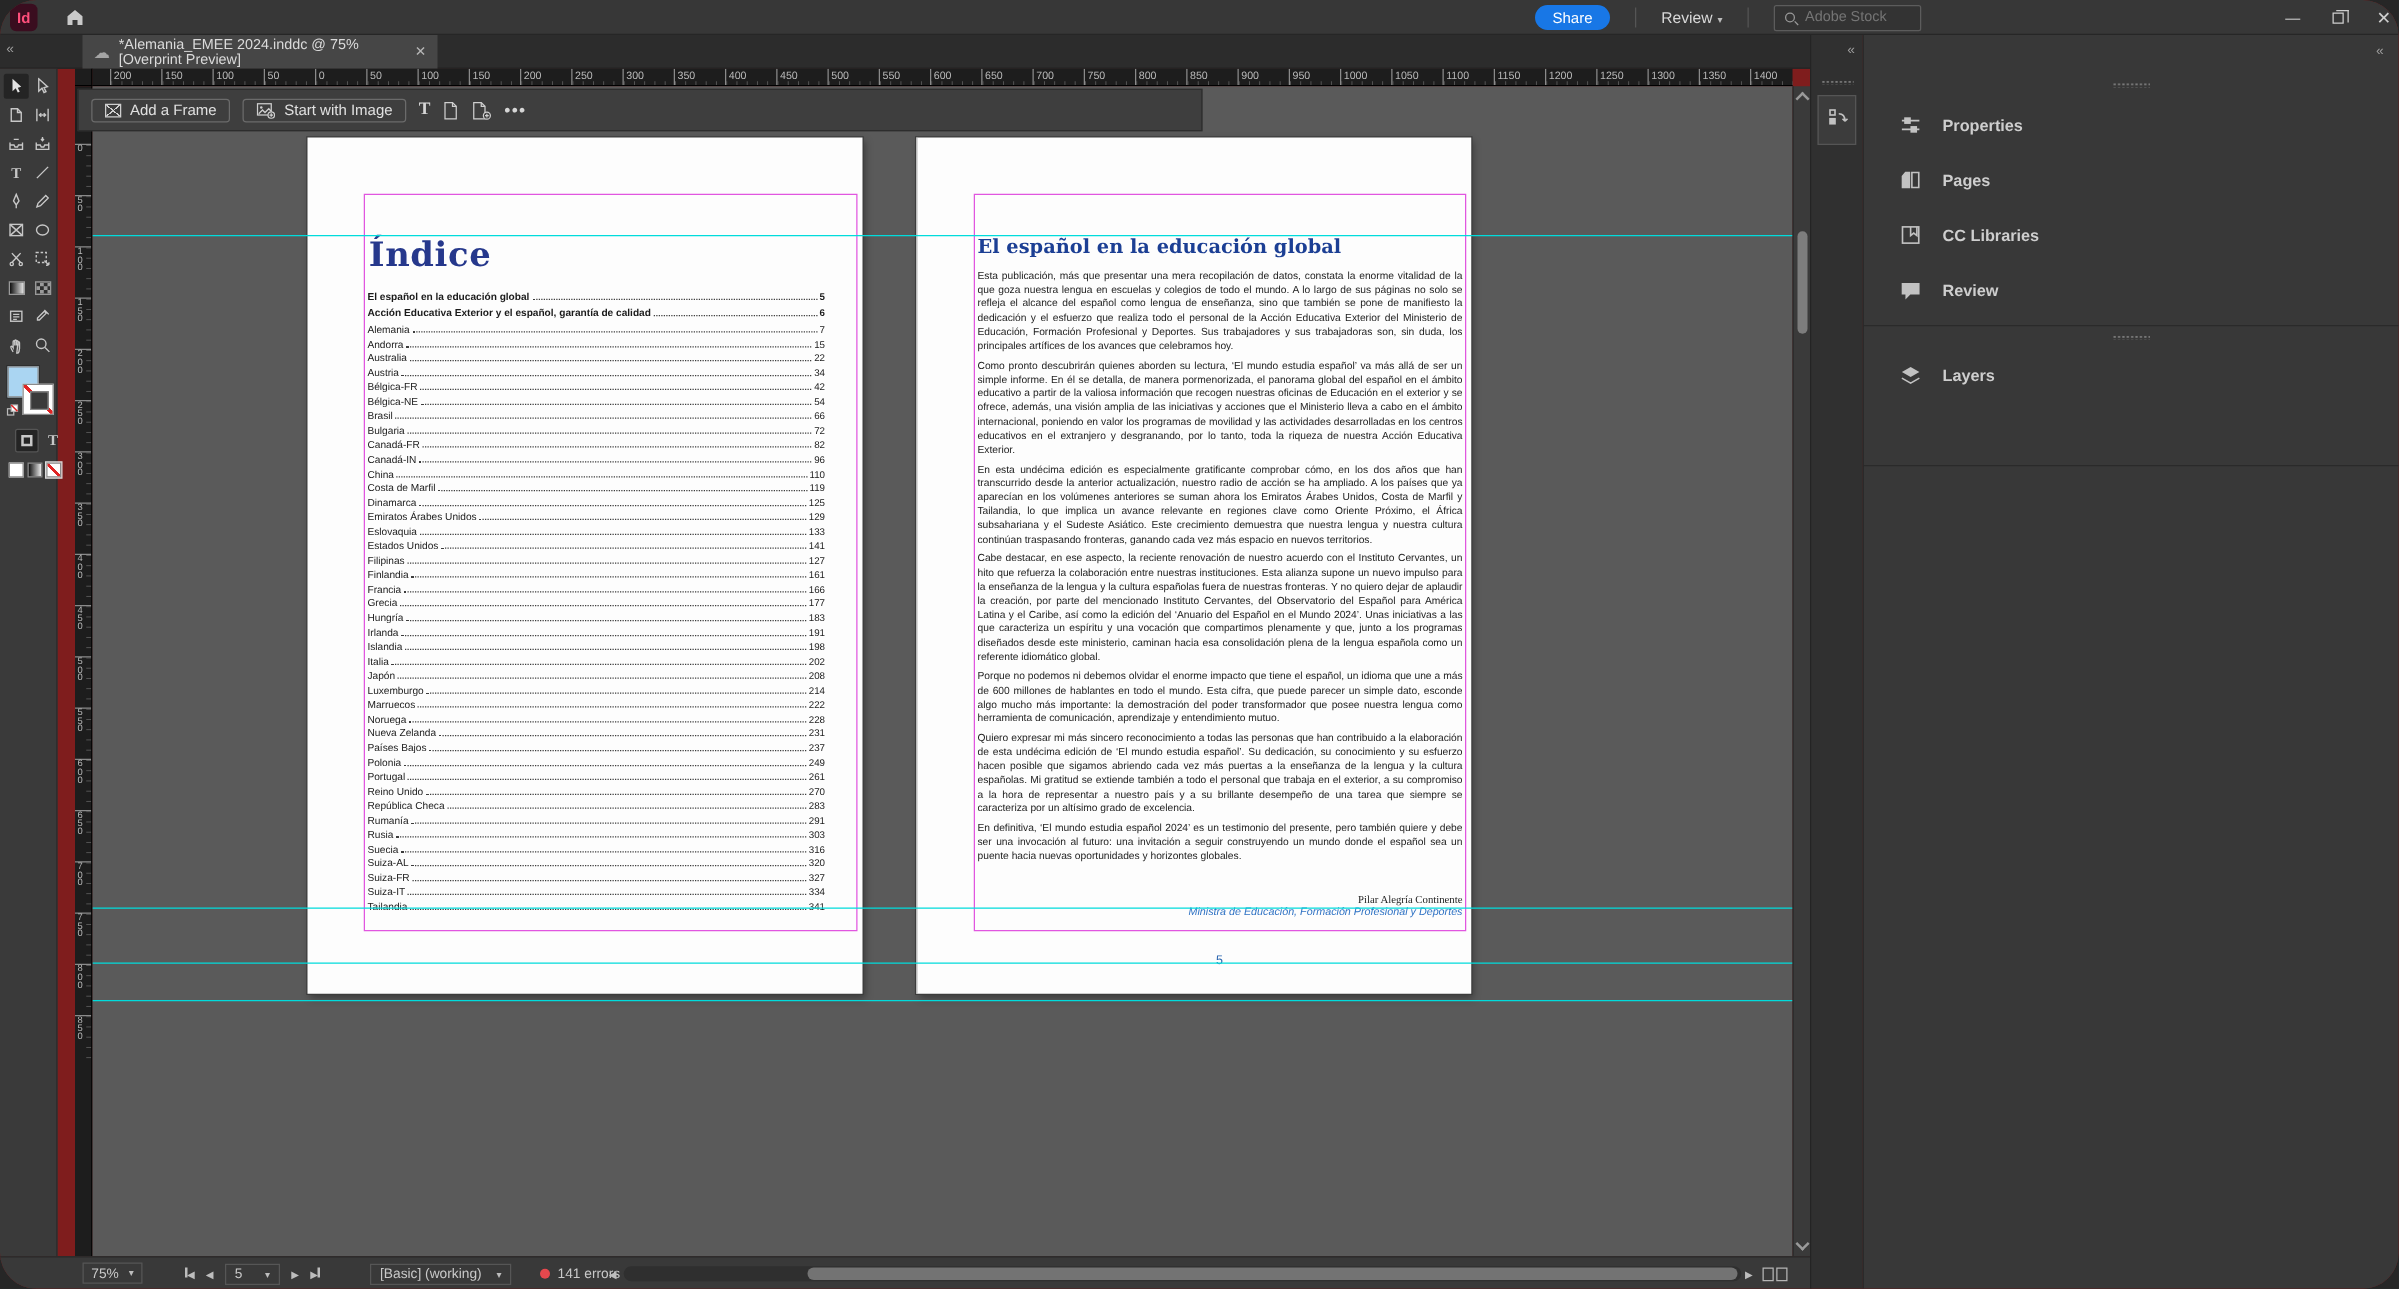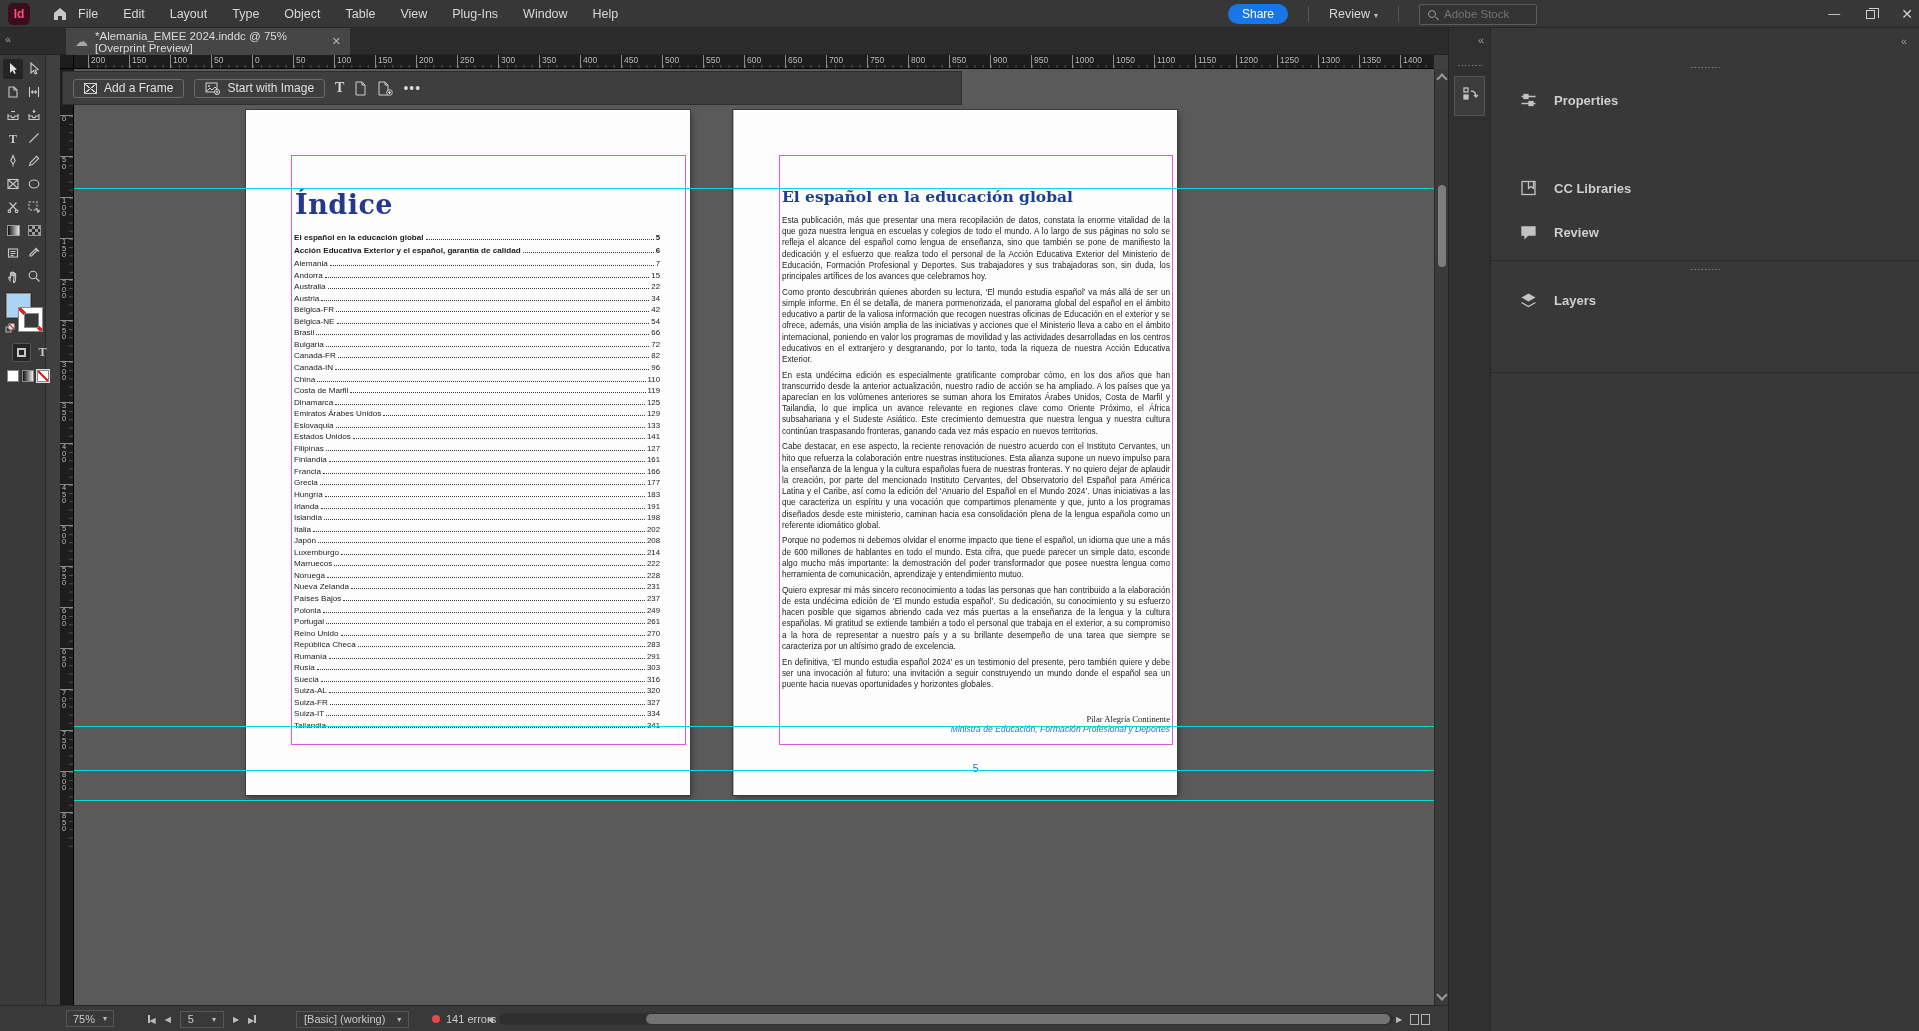--- a/index.html
+++ b/index.html
@@ -1,18 +1,18 @@
 <!DOCTYPE html>
 <html><head>
 <meta charset="utf-8">
 <style>
   html,body{margin:0;padding:0;background:#262626;}
   *{box-sizing:border-box;}
   #app{position:relative;width:1919px;height:1031px;overflow:hidden;
-       font-family:"Liberation Sans",sans-serif;background:#404040;color:#d6d6d6;}
+       font-family:"Liberation Sans",sans-serif;background:#7f1d1d;color:#d6d6d6;border-radius:29px;}
   .abs{position:absolute;}
 
   
   #titlebar{left:0;top:0;width:1919px;height:28px;background:#373737;border-bottom:1px solid #262626;}
   #id-logo{left:8px;top:3px;width:22px;height:22px;border-radius:5px;background:#3a0d1f;
            color:#ff4f7b;font-weight:bold;font-size:12px;text-align:center;line-height:22px;}
   #home-icon{left:52px;top:6px;width:16px;height:16px;}
   #menus{left:78px;top:0;height:28px;display:flex;align-items:center;gap:25px;font-size:12.5px;color:#d8d8d8;}
   .menu-item{cursor:default;}
   #tb-right{left:1228px;top:3px;height:22px;display:flex;align-items:center;gap:20px;}
@@ -170,33 +170,20 @@
 </head>
 <body>
 
 <div id="app">
 
   <div class="abs" id="titlebar">
     <div class="abs" id="id-logo">Id</div>
     <svg class="abs" id="home-icon" viewBox="0 0 16 16">
       <path d="M8 2l6 5v7h-4v-4H6v4H2V7z" fill="#c9c9c9"></path>
     </svg>
-    <div class="abs" id="menus">
-
-    <span class="menu-item">File</span>
-        <span class="menu-item">Edit</span>
-        <span class="menu-item">Layout</span>
-        <span class="menu-item">Type</span>
-        <span class="menu-item">Object</span>
-        <span class="menu-item">Table</span>
-        <span class="menu-item">View</span>
-        <span class="menu-item">Plug-Ins</span>
-        <span class="menu-item">Window</span>
-        <span class="menu-item">Help</span>
-      </div>
     <div class="abs" id="tb-right">
       <span id="share-btn">Share</span>
       <span class="tb-sep"></span>
       <span id="review-btn"><span>Review</span><span class="chev">▾</span></span>
       <span class="tb-sep"></span>
       <span id="stock-search">
         <i class="search-glass"></i>
         <input placeholder="Adobe Stock" style="">
       </span>
     </div>
@@ -848,20 +835,27 @@
     <span id="panel-collapse">«</span>
     <i class="grip" id="panel-grip-top"></i>
     <div class="pitem" style="top:52px;text-align:center;">
       <svg width="19" height="18" viewBox="0 0 18 18">
         <path d="M2 5.5h14M2 12.5h14"></path>
           <rect x="4.5" y="3.5" width="4" height="4" fill="#c2c2c2"></rect>
           <rect x="9.5" y="10.5" width="4" height="4" fill="#c2c2c2"></rect>
       </svg>
       <span class="plabel">Properties</span>
     </div>
+    <div class="pitem" style="top:96px;">
+      <svg width="19" height="18" viewBox="0 0 18 18">
+        <path d="M8 3v12H2.5V6L5 3z" fill="#c2c2c2"></path>
+          <path d="M10 3h5.5v12H10z"></path>
+      </svg>
+      <span class="plabel">Pages</span>
+    </div>
     <div class="pitem" style="top:140px;">
       <svg width="19" height="18" viewBox="0 0 18 18">
         <rect x="2.5" y="2.5" width="13" height="13"></rect>
           <path d="M9 2.5v7l2.5-2 2.5 2v-7"></path>
       </svg>
       <span class="plabel">CC Libraries</span>
     </div>
     <div class="pitem" style="top:184px;">
       <svg width="19" height="18" viewBox="0 0 18 18">
         <path d="M2.5 4h13v8H8.5l-3 3v-3h-3z" fill="#c2c2c2"></path>

